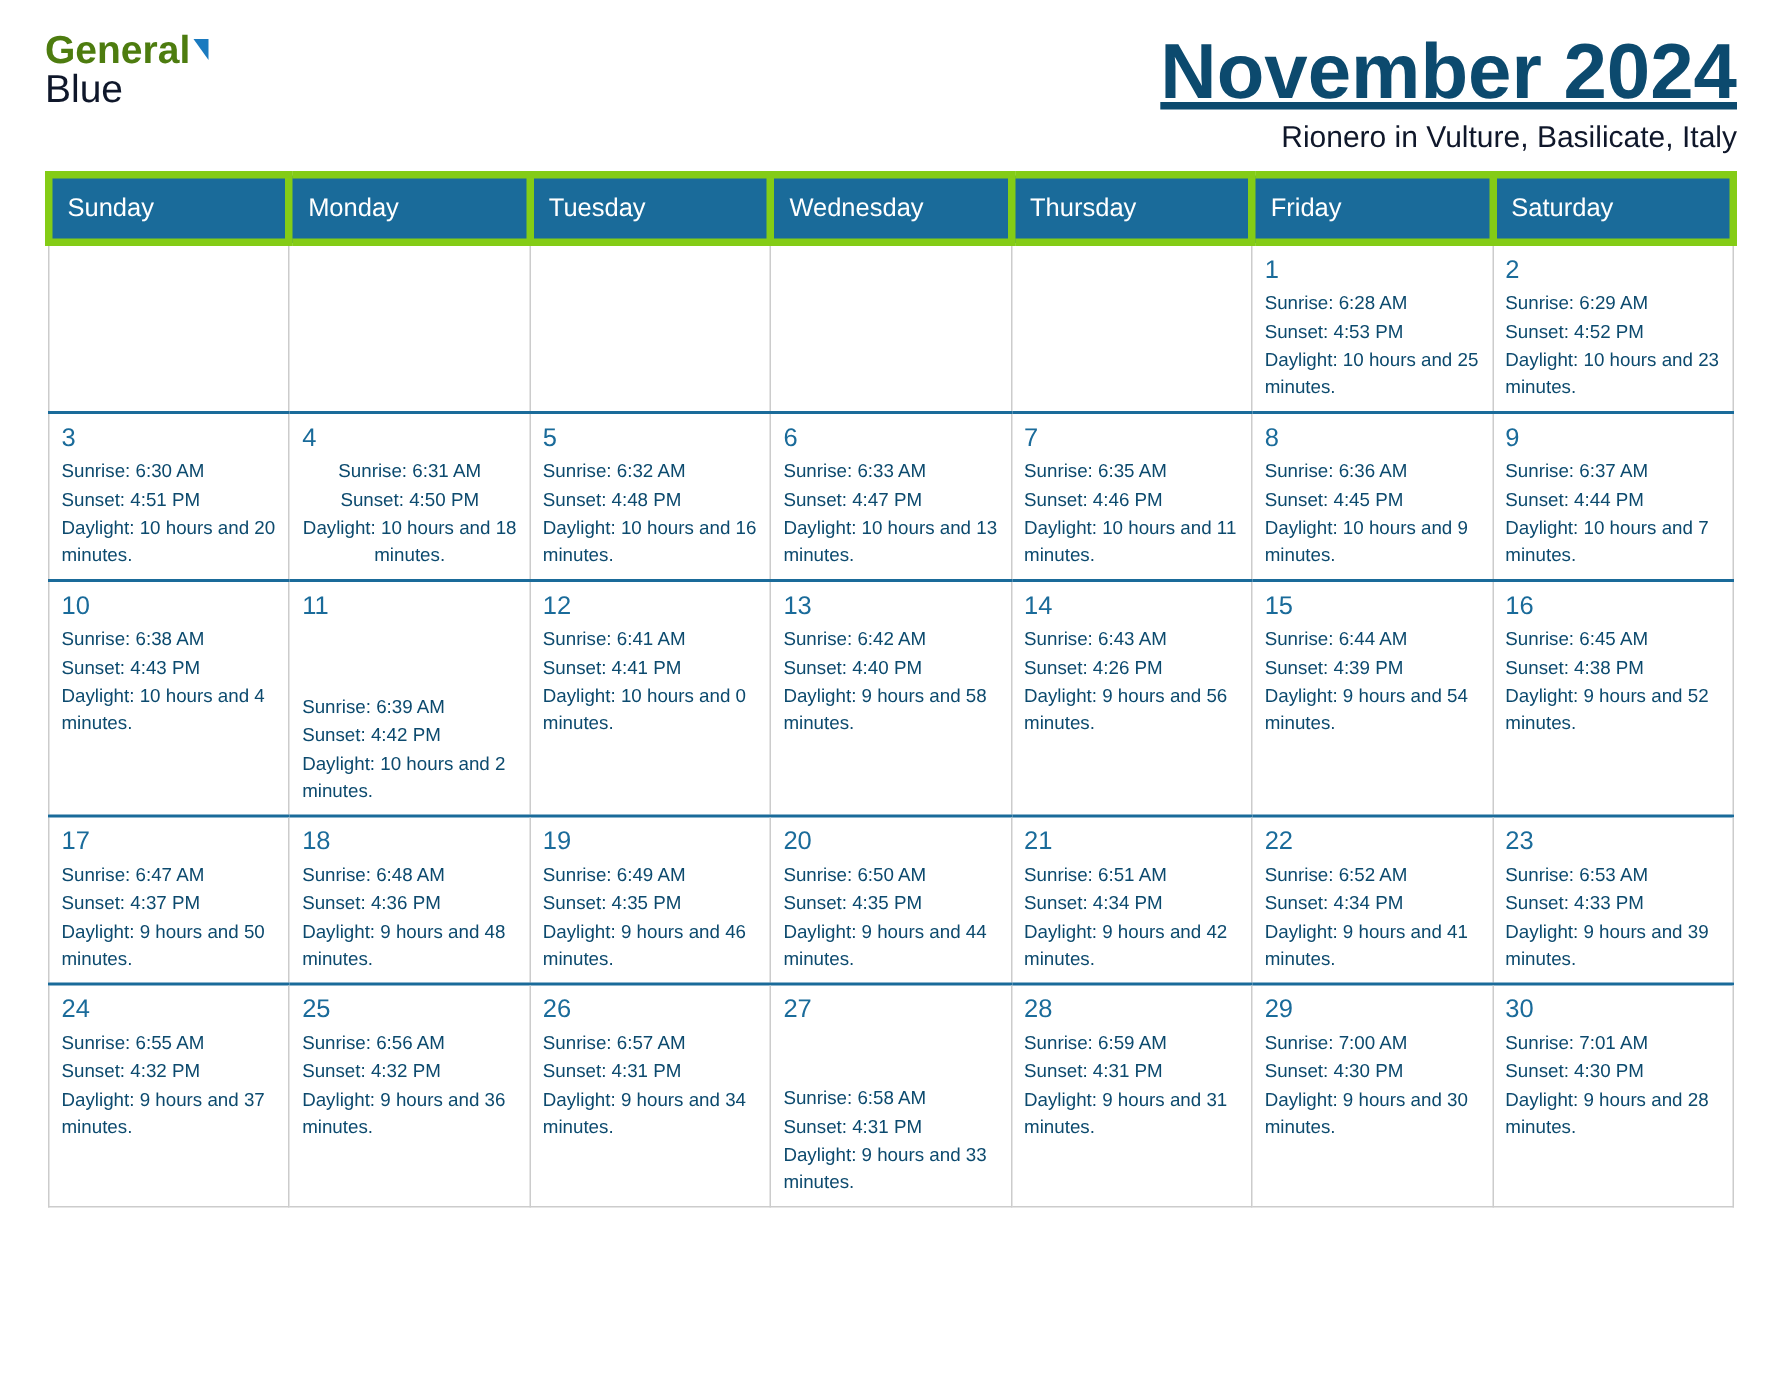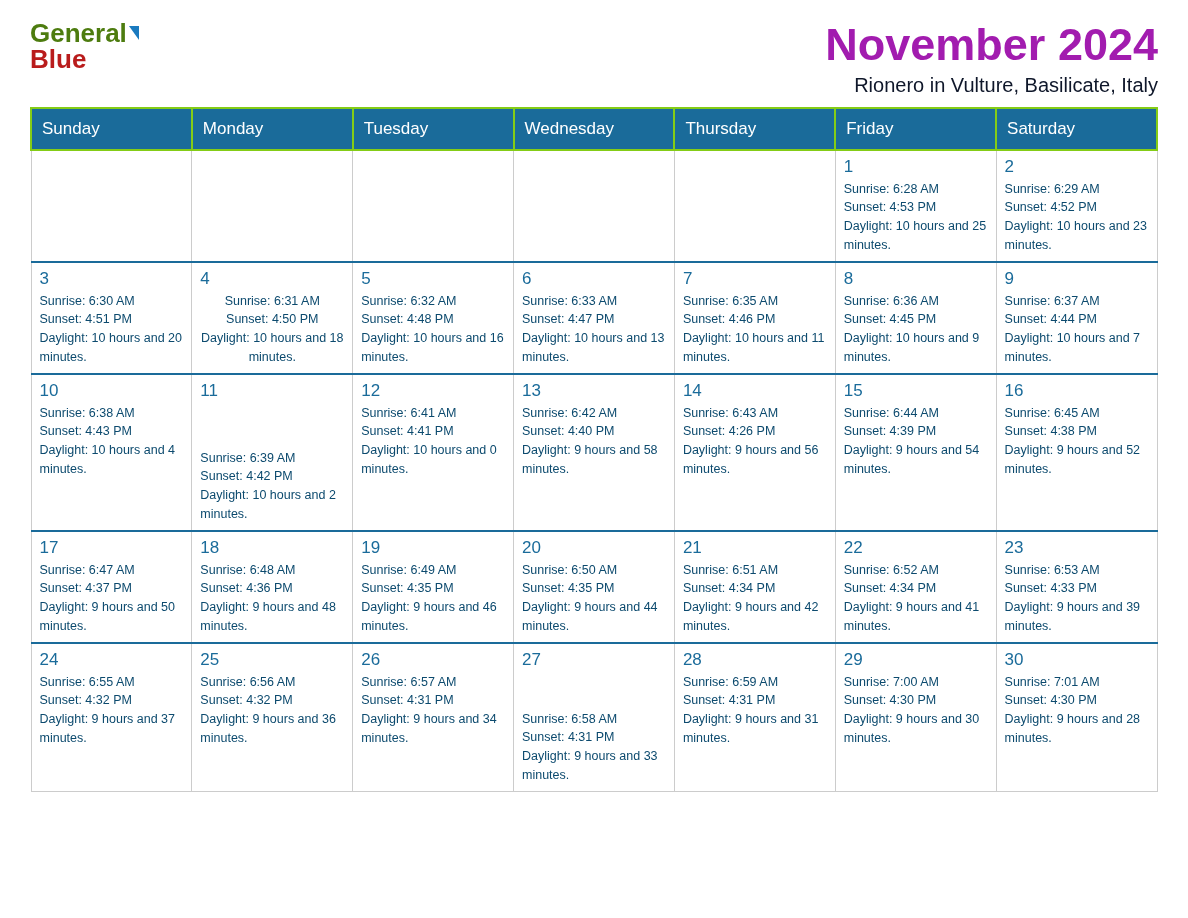--- a/index.html
+++ b/index.html
@@ -22,61 +22,62 @@
       align-items: flex-start;
     }
     .logo-general {
       font-size: 26px;
       font-weight: bold;
       color: #4d7c0f;
       line-height: 1;
     }
     .logo-blue {
       font-size: 26px;
-      font-weight: bold;
-      color: #b91c1c;
+      font-weight: normal;
+      color: #0f172a;
       line-height: 1;
     }
     .logo-triangle {
       display: inline-block;
       width: 0;
       height: 0;
       border-left: 10px solid transparent;
       border-right: 0px solid transparent;
       border-top: 14px solid #1a7abf;
       margin-left: 2px;
       vertical-align: middle;
     }
     .title-block {
       text-align: right;
     }
     .month-title {
-      font-size: 45px;
+      font-size: 52px;
       font-weight: bold;
-      color: #a21caf;
+      color: #0c4a6e;
       line-height: 1.1;
+      text-decoration: underline;
     }
     .location-title {
       font-size: 20px;
       color: #0f172a;
       margin-top: 4px;
     }
     .calendar {
       width: 100%;
       border-collapse: collapse;
       margin-top: 10px;
     }
     .calendar th {
       background-color: #1a6b9a;
       color: #fff;
       font-size: 17px;
       font-weight: normal;
       padding: 10px 10px;
       text-align: left;
-      border: 2px solid #84cc16;
+      border: 5px solid #84cc16;
     }
     .calendar td {
       vertical-align: top;
       border: 1px solid #ccc;
       padding: 6px 8px;
       width: 14.28%;
       min-height: 100px;
       font-size: 13px;
       color: #333;
     }

